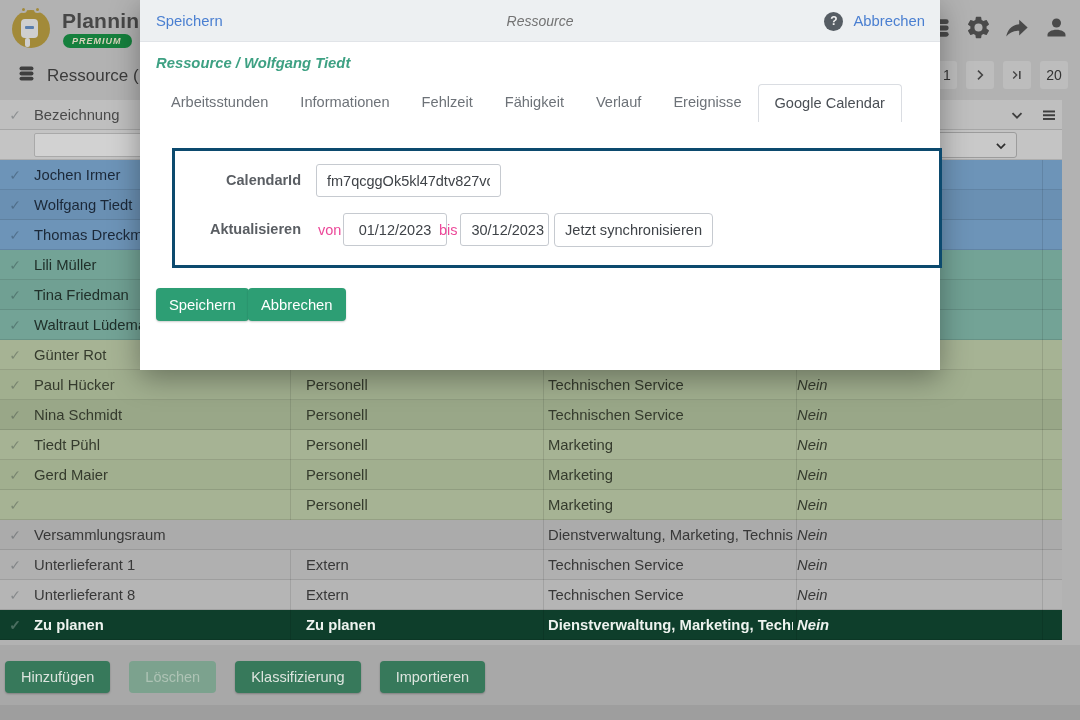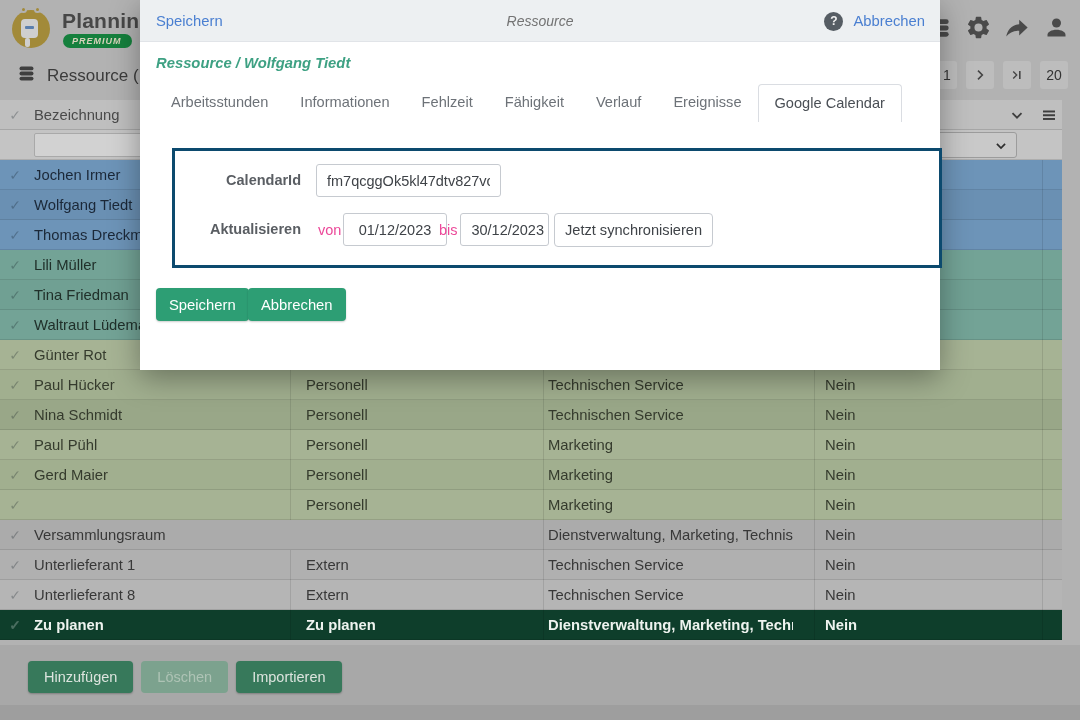--- a/index.html
+++ b/index.html
@@ -32,42 +32,42 @@
   .tfilter { position:relative; width:1062px; height:30px; background:#c4c4c4; border-bottom:1px solid #adadad; }
   .filter-input { position:absolute; left:34px; top:3px; width:385px; height:24px; background:#d2d2d2; border:1px solid #a9a9a9; border-radius:2px; }
   .filter-select { position:absolute; left:800px; top:2px; width:217px; height:26px; background:#c9c9c9; border:1px solid #9c9c9c; border-radius:3px; }
   .filter-select svg { position:absolute; right:8px; top:6px; }
   .hdr-ctl { position:absolute; top:6px; display:flex; }
   .cell { position:absolute; top:0; height:30px; line-height:30px; overflow:hidden; white-space:nowrap; font-size:14.8px; }
   .c-check { left:0; width:30px; text-align:center; }
   .c-name  { left:30px; width:260px; padding-left:4px; }
   .c-type  { left:290px; width:253px; padding-left:15px; border-left:1px solid rgba(0,0,0,.10); }
   .c-dept  { left:543px; width:250px; padding-left:4px; border-left:1px solid rgba(0,0,0,.10); }
-  .c-plan  { left:814px; width:249px; padding-left:10px; border-left:1px solid rgba(0,0,0,.10); }
+  .c-plan  { left:796px; width:249px; padding-left:0; border-left:1px solid rgba(0,0,0,.10);font-style:italic; }
   .c-extra { left:1042px; width:20px; border-left:1px solid rgba(0,0,0,.10); }
   .check-glyph { color:rgba(10,20,30,.28); font-size:14px; }
   #rows { position:relative; width:1062px; }
   .trow { position:relative; width:1062px; height:30px; border-bottom:1px solid rgba(0,0,0,.10); }
   .blue-a { background:#6d94b8; color:#1b2838; }
   .blue-b { background:#6a90b3; color:#1b2838; }
   .teal-a { background:#73a396; color:#20302a; }
   .teal-b { background:#70a093; color:#20302a; }
   .sage-a { background:#a6b394; color:#353b2d; }
   .sage-b { background:#a1af8f; color:#353b2d; }
   .sage-c { background:#99a788; color:#353b2d; }
   .gray-a { background:#ababab; color:#383838; }
   .gray-b { background:#b0b0b0; color:#383838; }
   .gray-c { background:#b5b5b5; color:#383838; }
   .dark   { background:#0e3e2b; color:#eef3ef; font-weight:700; }
   .dark .check-glyph { color:rgba(255,255,255,.25); }
 
   
   .footer-bar { position:absolute; left:0; top:645px; width:1080px; height:60px; background:#a8a8a8; }
   .bottom-strip { position:absolute; left:0; top:705px; width:1080px; height:15px; background:#9e9e9e; }
-  #footer-buttons { position:absolute; left:28px; top:16px; display:flex; gap:8px; }
+  #footer-buttons { position:absolute; left:5px; top:16px; display:flex; gap:19px; }
   .fbtn { height:32px; padding:0 16px; background:#37795b; color:#dce4de; border:none; border-radius:4px; font-size:14.5px; font-family:"Liberation Sans",sans-serif; box-shadow:0 1px 2px rgba(0,0,0,.25); }
   .fbtn.disabled { background:#7ca28e; color:#aec3b5; box-shadow:none; }
 
   
   .modal { position:absolute; left:140px; top:0; width:800px; height:370px; background:#ffffff; box-shadow:0 8px 28px rgba(0,0,0,.35); z-index:10; }
   .m-header { position:absolute; left:0; top:0; width:800px; height:42px; background:#edf0f2; border-bottom:1px solid #e1e4e8; }
   .m-save { position:absolute; left:16px; top:0; line-height:42px; color:#4a7fd1; font-size:14.8px; cursor:pointer; }
   .m-title { position:absolute; left:0; right:0; top:0; line-height:42px; text-align:center; color:#737373; font-size:14px;font-style:italic; }
   .m-right { position:absolute; right:15px; top:0; height:42px; display:flex; align-items:center; gap:10px; }
   .help-circle { width:19px; height:19px; border-radius:50%; background:#565d64; color:#f2f2f2; font-size:12px; font-weight:700; display:flex; align-items:center; justify-content:center; }
@@ -259,21 +259,21 @@
     <div class="cell c-check"><span class="check-glyph">✓</span></div>
     <div class="cell c-name">Nina Schmidt</div>
     <div class="cell c-type">Personell</div>
     <div class="cell c-dept">Technischen Service</div>
     <div class="cell c-plan">Nein</div>
     <div class="cell c-extra"></div>
   </div>
 
   <div class="trow sage-a">
     <div class="cell c-check"><span class="check-glyph">✓</span></div>
-    <div class="cell c-name">Paul Pühl</div>
+    <div class="cell c-name">Tiedt Pühl</div>
     <div class="cell c-type">Personell</div>
     <div class="cell c-dept">Marketing</div>
     <div class="cell c-plan">Nein</div>
     <div class="cell c-extra"></div>
   </div>
 
   <div class="trow sage-b">
     <div class="cell c-check"><span class="check-glyph">✓</span></div>
     <div class="cell c-name">Gerd Maier</div>
     <div class="cell c-type">Personell</div>
@@ -324,20 +324,21 @@
     <div class="cell c-plan">Nein</div>
     <div class="cell c-extra"></div>
   </div>
 </div>
   </div>
 
   <div class="footer-bar">
     <div id="footer-buttons">
         <button class="fbtn">Hinzufügen</button>
         <button class="fbtn disabled">Löschen</button>
+        <button class="fbtn">Klassifizierung</button>
         <button class="fbtn">Importieren</button>
       </div>
   </div>
   <div class="bottom-strip"></div>
 </div>
 
 <div class="modal">
   <div class="m-header">
     <span class="m-save">Speichern</span>
     <span class="m-title">Ressource</span>

